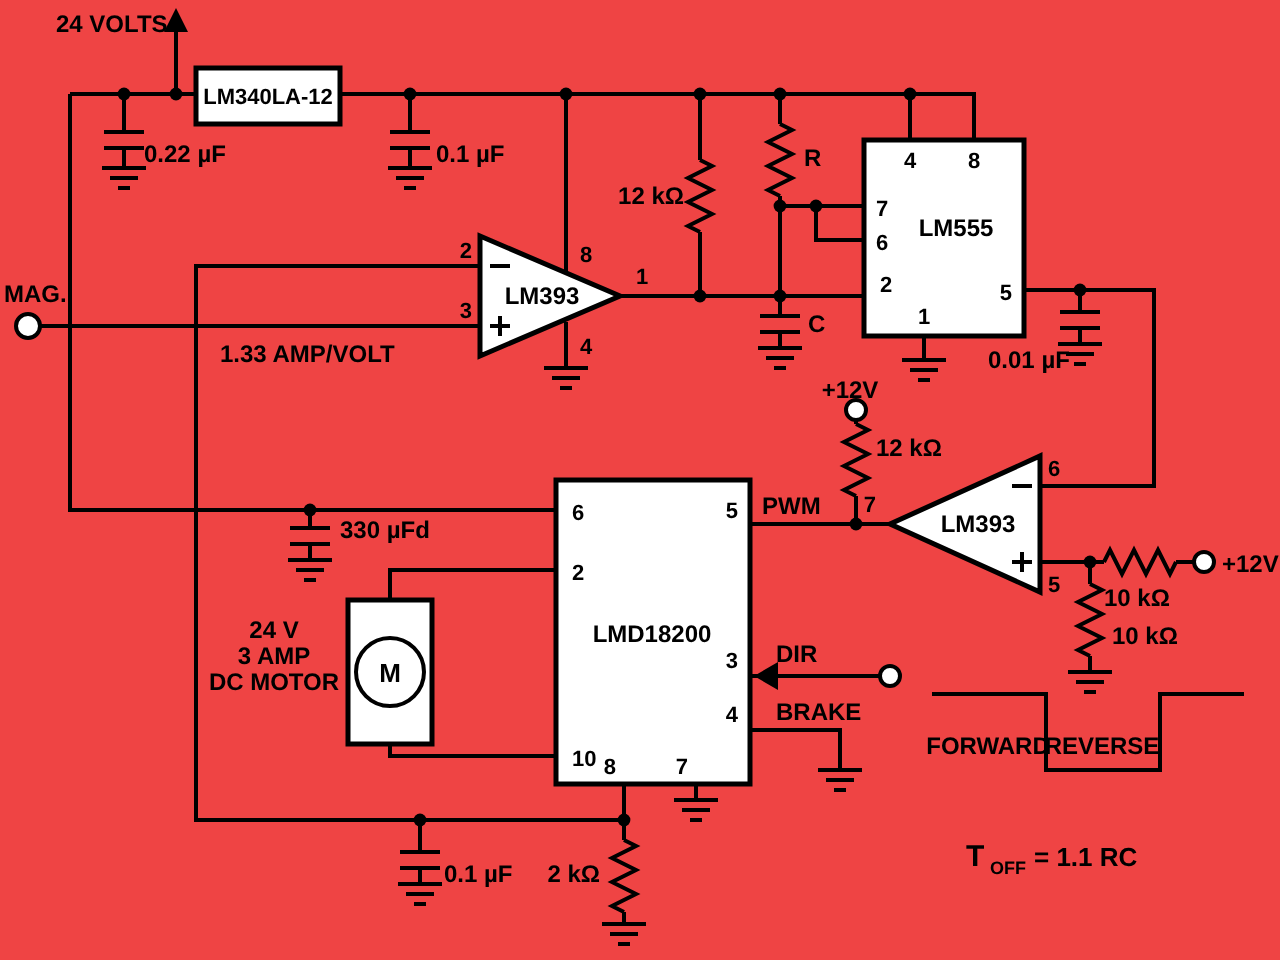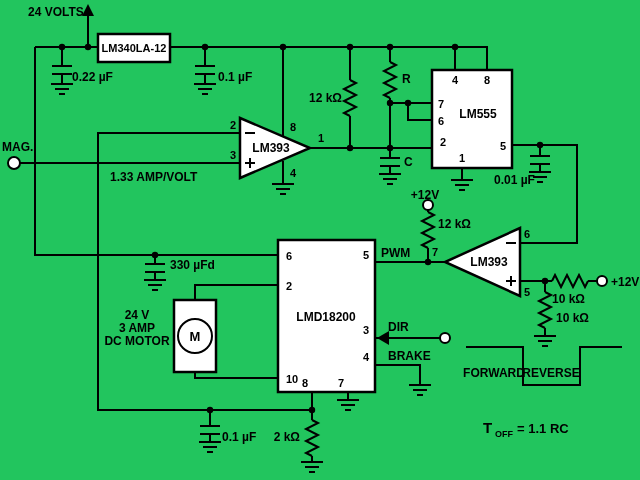--- a/index.html
+++ b/index.html
@@ -1,16 +1,16 @@
 <!DOCTYPE html>
 <html><head>
 <meta charset="utf-8">
 <style>
   html,body{margin:0;padding:0;background:#fff;}
-  .stage{position:relative;width:640px;height:480px;background:#22c55e;overflow:hidden;}
+  .stage{position:relative;width:640px;height:480px;background:#ef4444;overflow:hidden;}
   svg{display:block;}
   text{font-family:"Liberation Sans",sans-serif;font-weight:bold;fill:#000;}
   .t9{font-size:9px;}
   .t11{font-size:11px;}
   .t12{font-size:12px;}
   .t13{font-size:13px;}
   .t15{font-size:15px;}
   .wr{stroke:#000;stroke-width:2;fill:none;}
   .bx{fill:#fff;stroke:#000;stroke-width:2.5;}
   .tri{fill:#fff;stroke:#000;stroke-width:2.5;}

